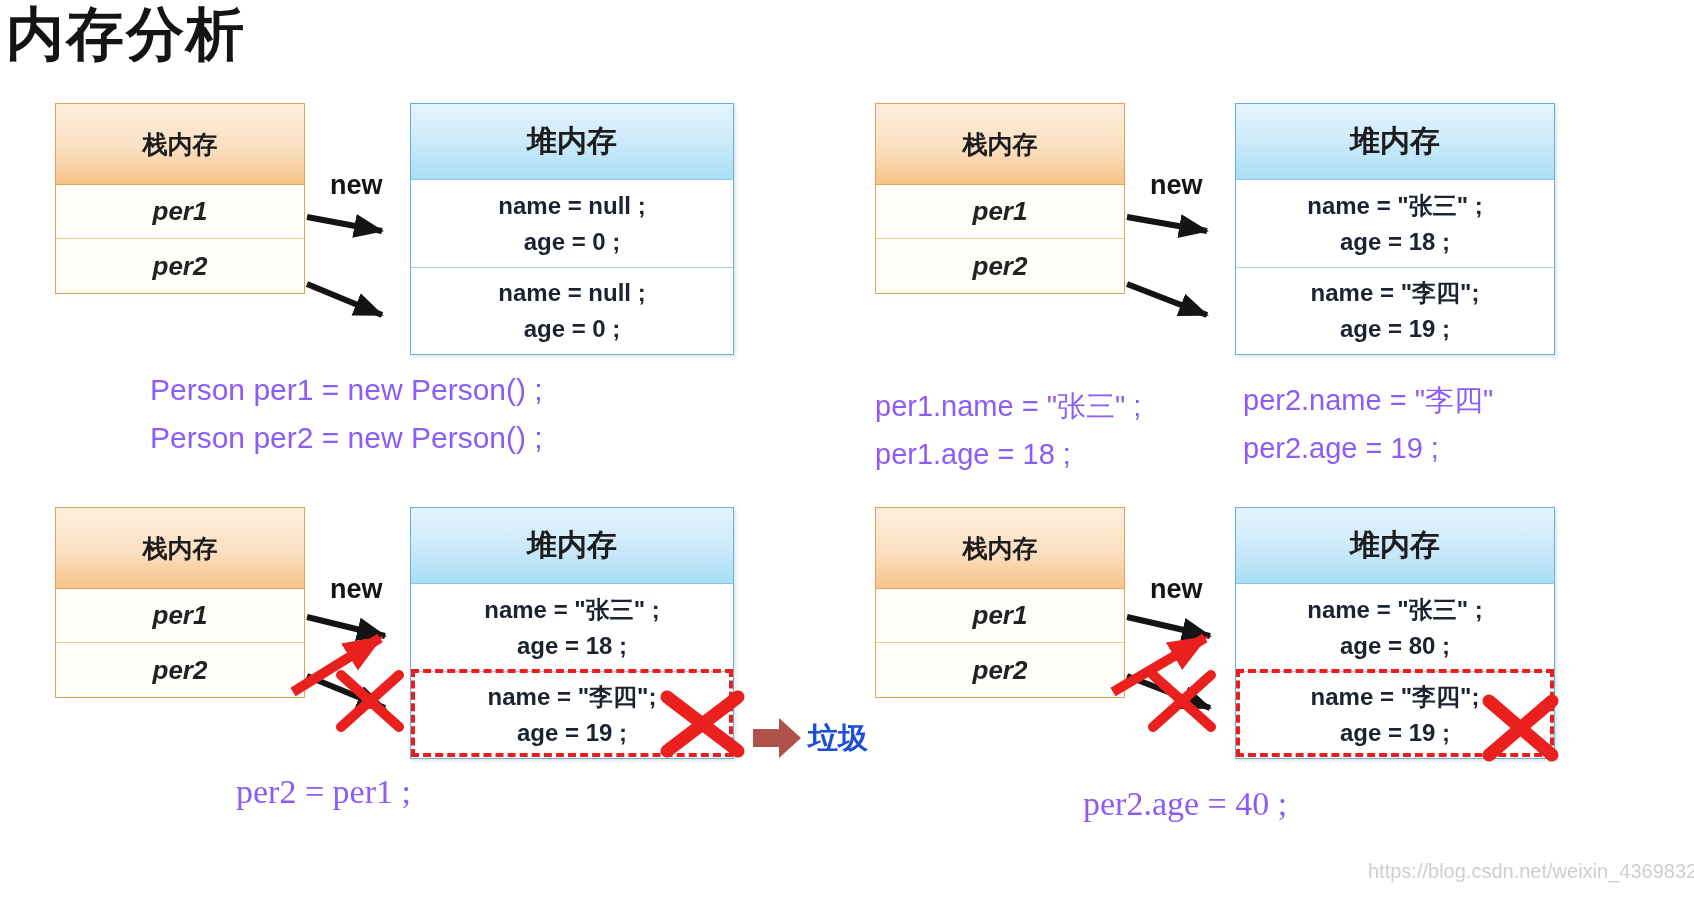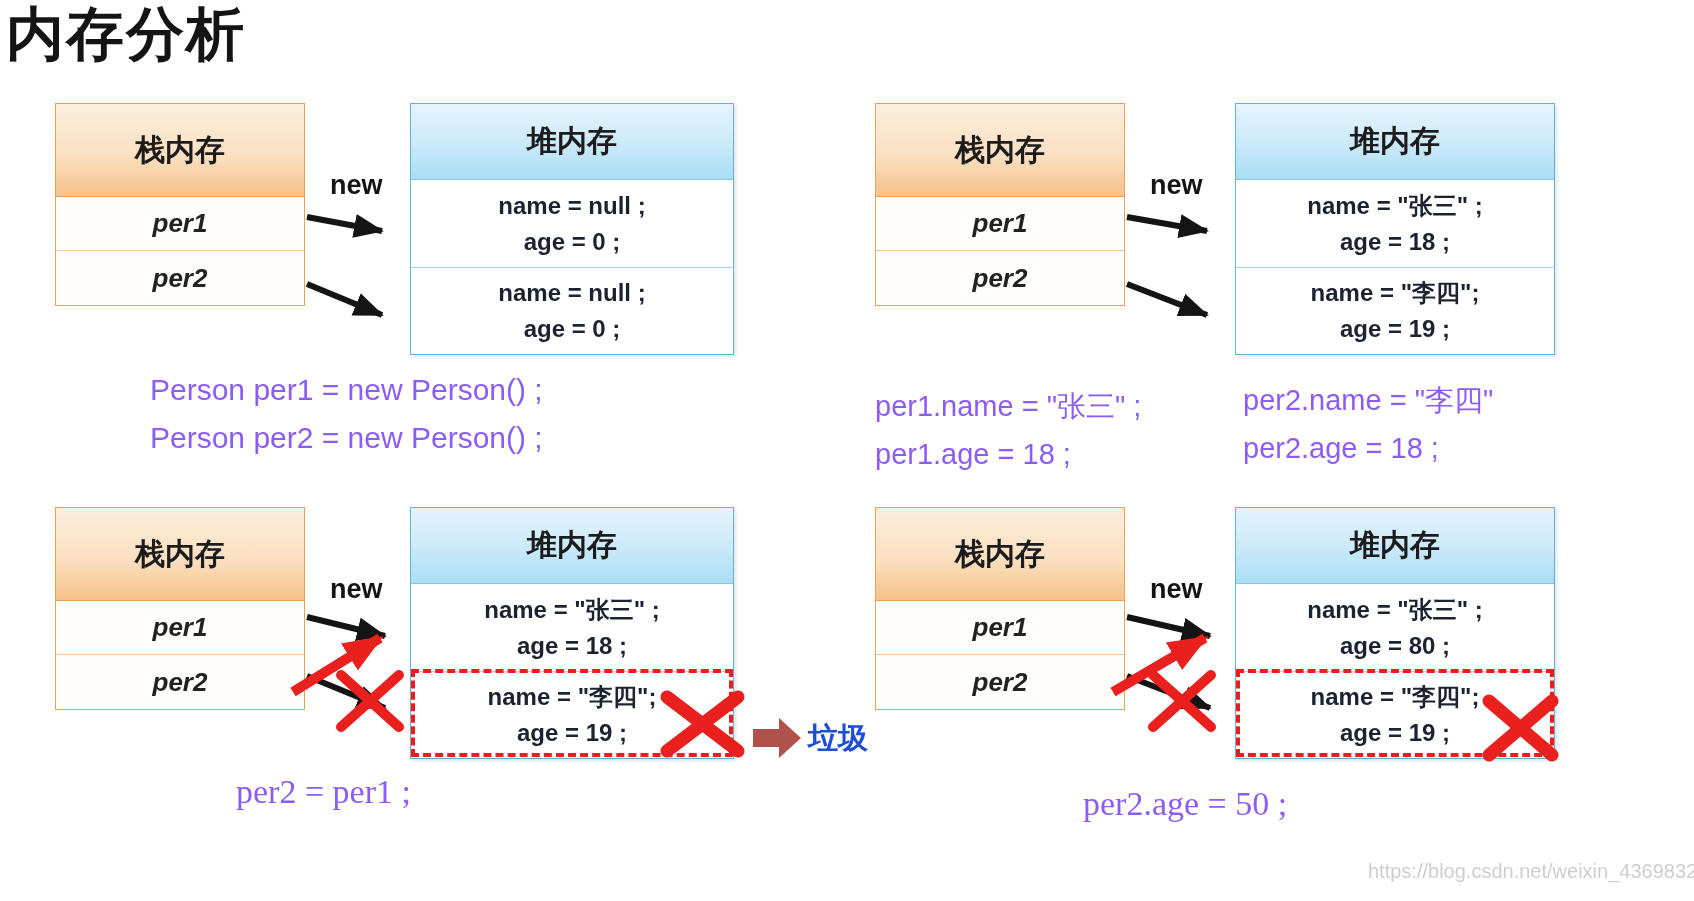--- a/index.html
+++ b/index.html
@@ -3,22 +3,22 @@
 <meta charset="utf-8">
 <style>
   * { margin:0; padding:0; box-sizing:border-box; }
   body { background:#ffffff; font-family:"Liberation Sans", sans-serif; }
   #canvas { position:relative; width:1694px; height:901px; background:#ffffff; overflow:hidden; }
 
   .page-title { position:absolute; left:6px; top:-4px; font-size:58px; font-weight:bold; color:#141414; letter-spacing:2px; }
 
   
   .stack-box { position:absolute; width:250px; border:1px solid #e8a158; background:#fffdf8; }
-  .stack-header { height:93px; display:flex; align-items:center; justify-content:center;
-    font-size:30px; font-weight:bold; color:#1c1c1c;
+  .stack-header { height:81px; display:flex; align-items:center; justify-content:center;
+    font-size:25px; font-weight:bold; color:#1c1c1c;
     background:linear-gradient(to bottom,#fdeedd 0%,#fbe0c2 55%,#f6c288 100%);
     border-bottom:1px solid #e8a158; }
   .stack-row { height:54px; display:flex; align-items:center; justify-content:center;
     font-size:26px; font-weight:bold; color:#222; border-bottom:1px solid #f2c694; background:#fffefb;font-style:italic; }
   .stack-row:last-child { border-bottom:none; }
 
   
   .heap-box { position:absolute; width:324px; border:1px solid #66b0d4; background:#ffffff;
     box-shadow:2px 2px 3px rgba(120,160,180,0.25); }
   .heap-header { height:76px; display:flex; align-items:center; justify-content:center;
@@ -87,21 +87,21 @@
       <span>name = "李四";</span>
       <span>age = 19 ;</span>
     </div>
   </div>
   <div class="code-block" style="left:875px; top:382px; font-size:29px;">
     <div>per1.name = "张三" ;</div>
     <div>per1.age = 18 ;</div>
   </div>
   <div class="code-block" style="left:1243px; top:376px; font-size:29px;">
     <div>per2.name = "李四"</div>
-    <div>per2.age = 18 ;</div>
+    <div>per2.age = 19 ;</div>
   </div>
 
   <div class="stack-box" style="left:55px; top:507px;">
     <div class="stack-header">栈内存</div>
     <div class="stack-row">per1</div>
     <div class="stack-row">per2</div>
   </div>
   <div class="new-label" style="left:330px; top:574px;">new</div>
   <div class="heap-box" style="left:410px; top:507px;">
     <div class="heap-header">堆内存</div>
@@ -129,21 +129,21 @@
     <div class="heap-cell">
       <span>name = "张三" ;</span>
       <span>age = 80 ;</span>
     </div>
     <div class="heap-cell second">
       <span>name = "李四";</span>
       <span>age = 19 ;</span>
     </div>
   </div>
   <div class="dashed-red" style="left:1236px; top:669px; width:318px; height:88px;"></div>
-  <div class="code-block code-big" style="left:1083px; top:780px;">per2.age = 50 ;</div>
+  <div class="code-block code-big" style="left:1083px; top:780px;">per2.age = 40 ;</div>
 
   <div class="watermark" style="left:1368px; top:860px;">https://blog.csdn.net/weixin_43698328</div>
 
   <svg class="overlay" width="1694" height="901" viewBox="0 0 1694 901">
     <defs>
       <marker id="mb" markerUnits="userSpaceOnUse" markerWidth="30" markerHeight="26" refX="28" refY="13" orient="auto">
         <path d="M0,1 L30,13 L0,25 Z" fill="#141414"></path>
       </marker>
       <marker id="mr" markerUnits="userSpaceOnUse" markerWidth="40" markerHeight="36" refX="36" refY="18" orient="auto">
         <path d="M0,2 L40,18 L0,34 Z" fill="#e9201d"></path>

